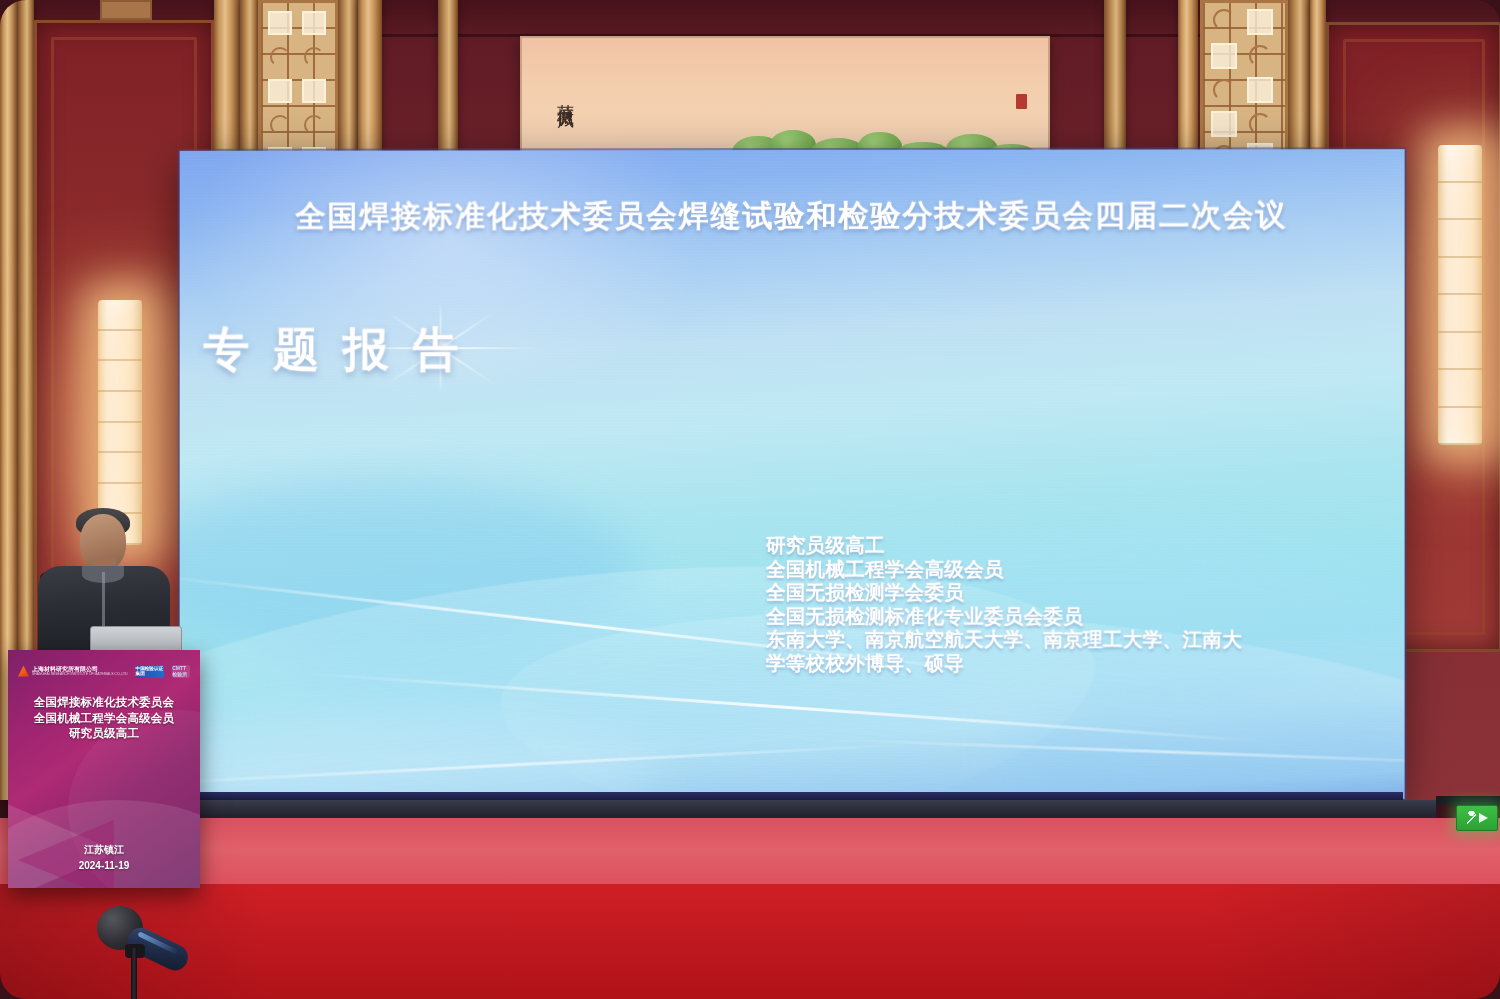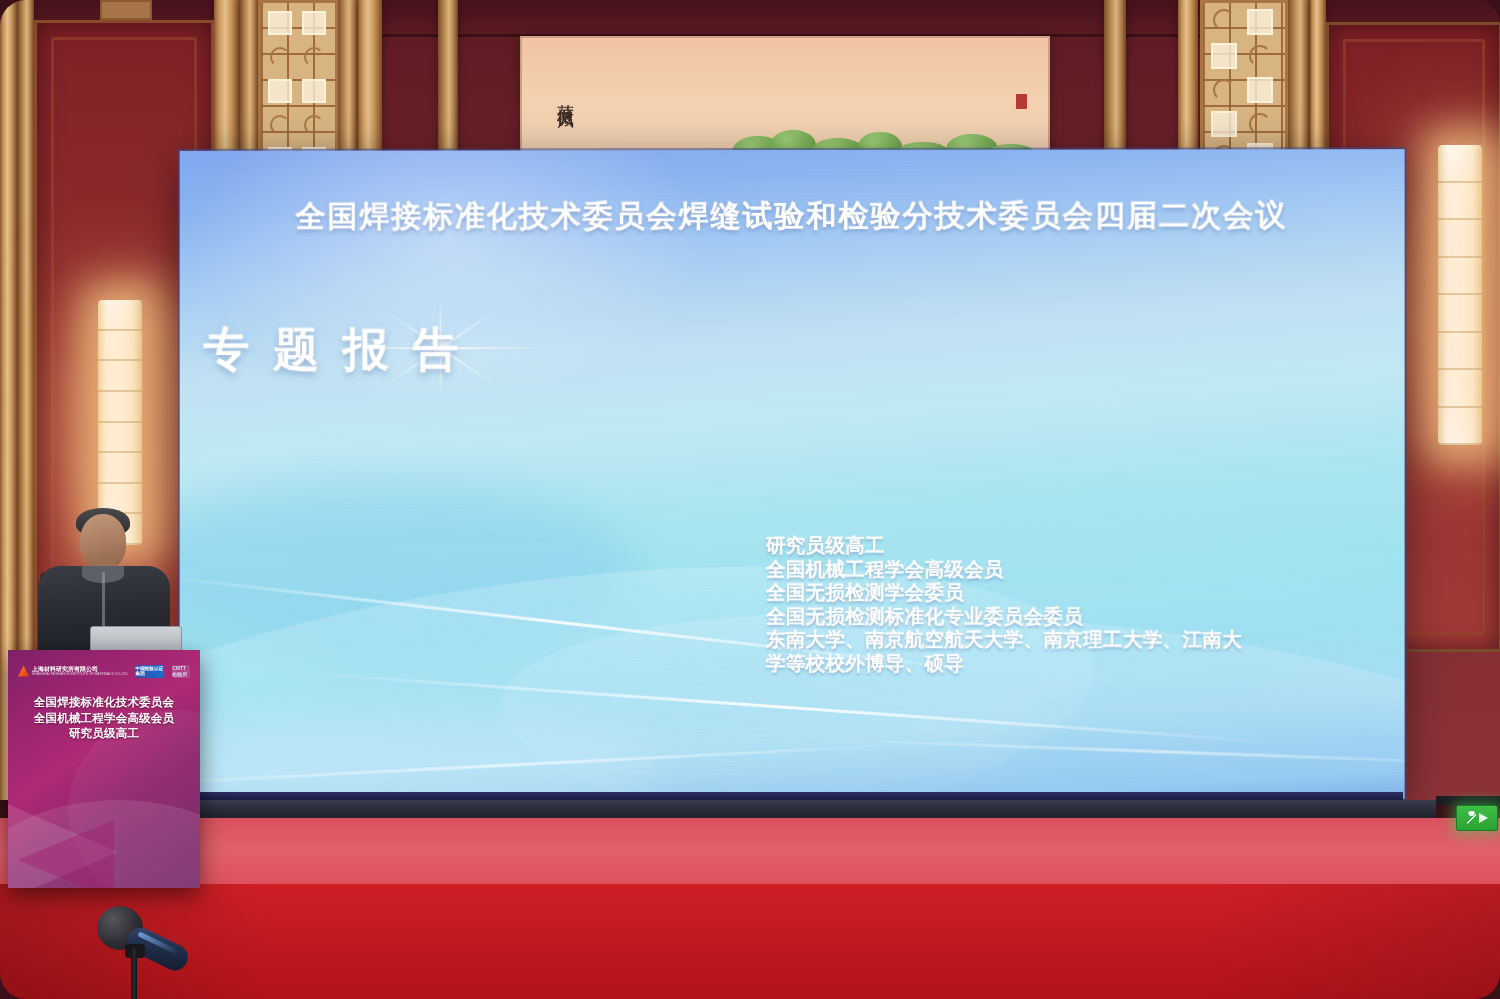--- a/index.html
+++ b/index.html
@@ -583,20 +583,24 @@
       <div class="logo-b">中国检验认证集团</div>
       <div class="logo-c">CMTT 检验所</div>
     </div>
 
     <div class="podium-title">
       <div class="pl">全国焊接标准化技术委员会</div>
       <div class="pl">全国机械工程学会高级会员</div>
       <div class="pl">研究员级高工</div>
     </div>
 
+    <div class="podium-foot">
+      <div class="pf">江苏镇江</div>
+      <div class="pf">2024-11-19</div>
+    </div>
   </div>
 
   <div class="fg-mic">
     <div class="ball"></div>
     <div class="body"></div>
     <div class="clip"></div>
     <div class="stem"></div>
   </div>
 
 </div>

